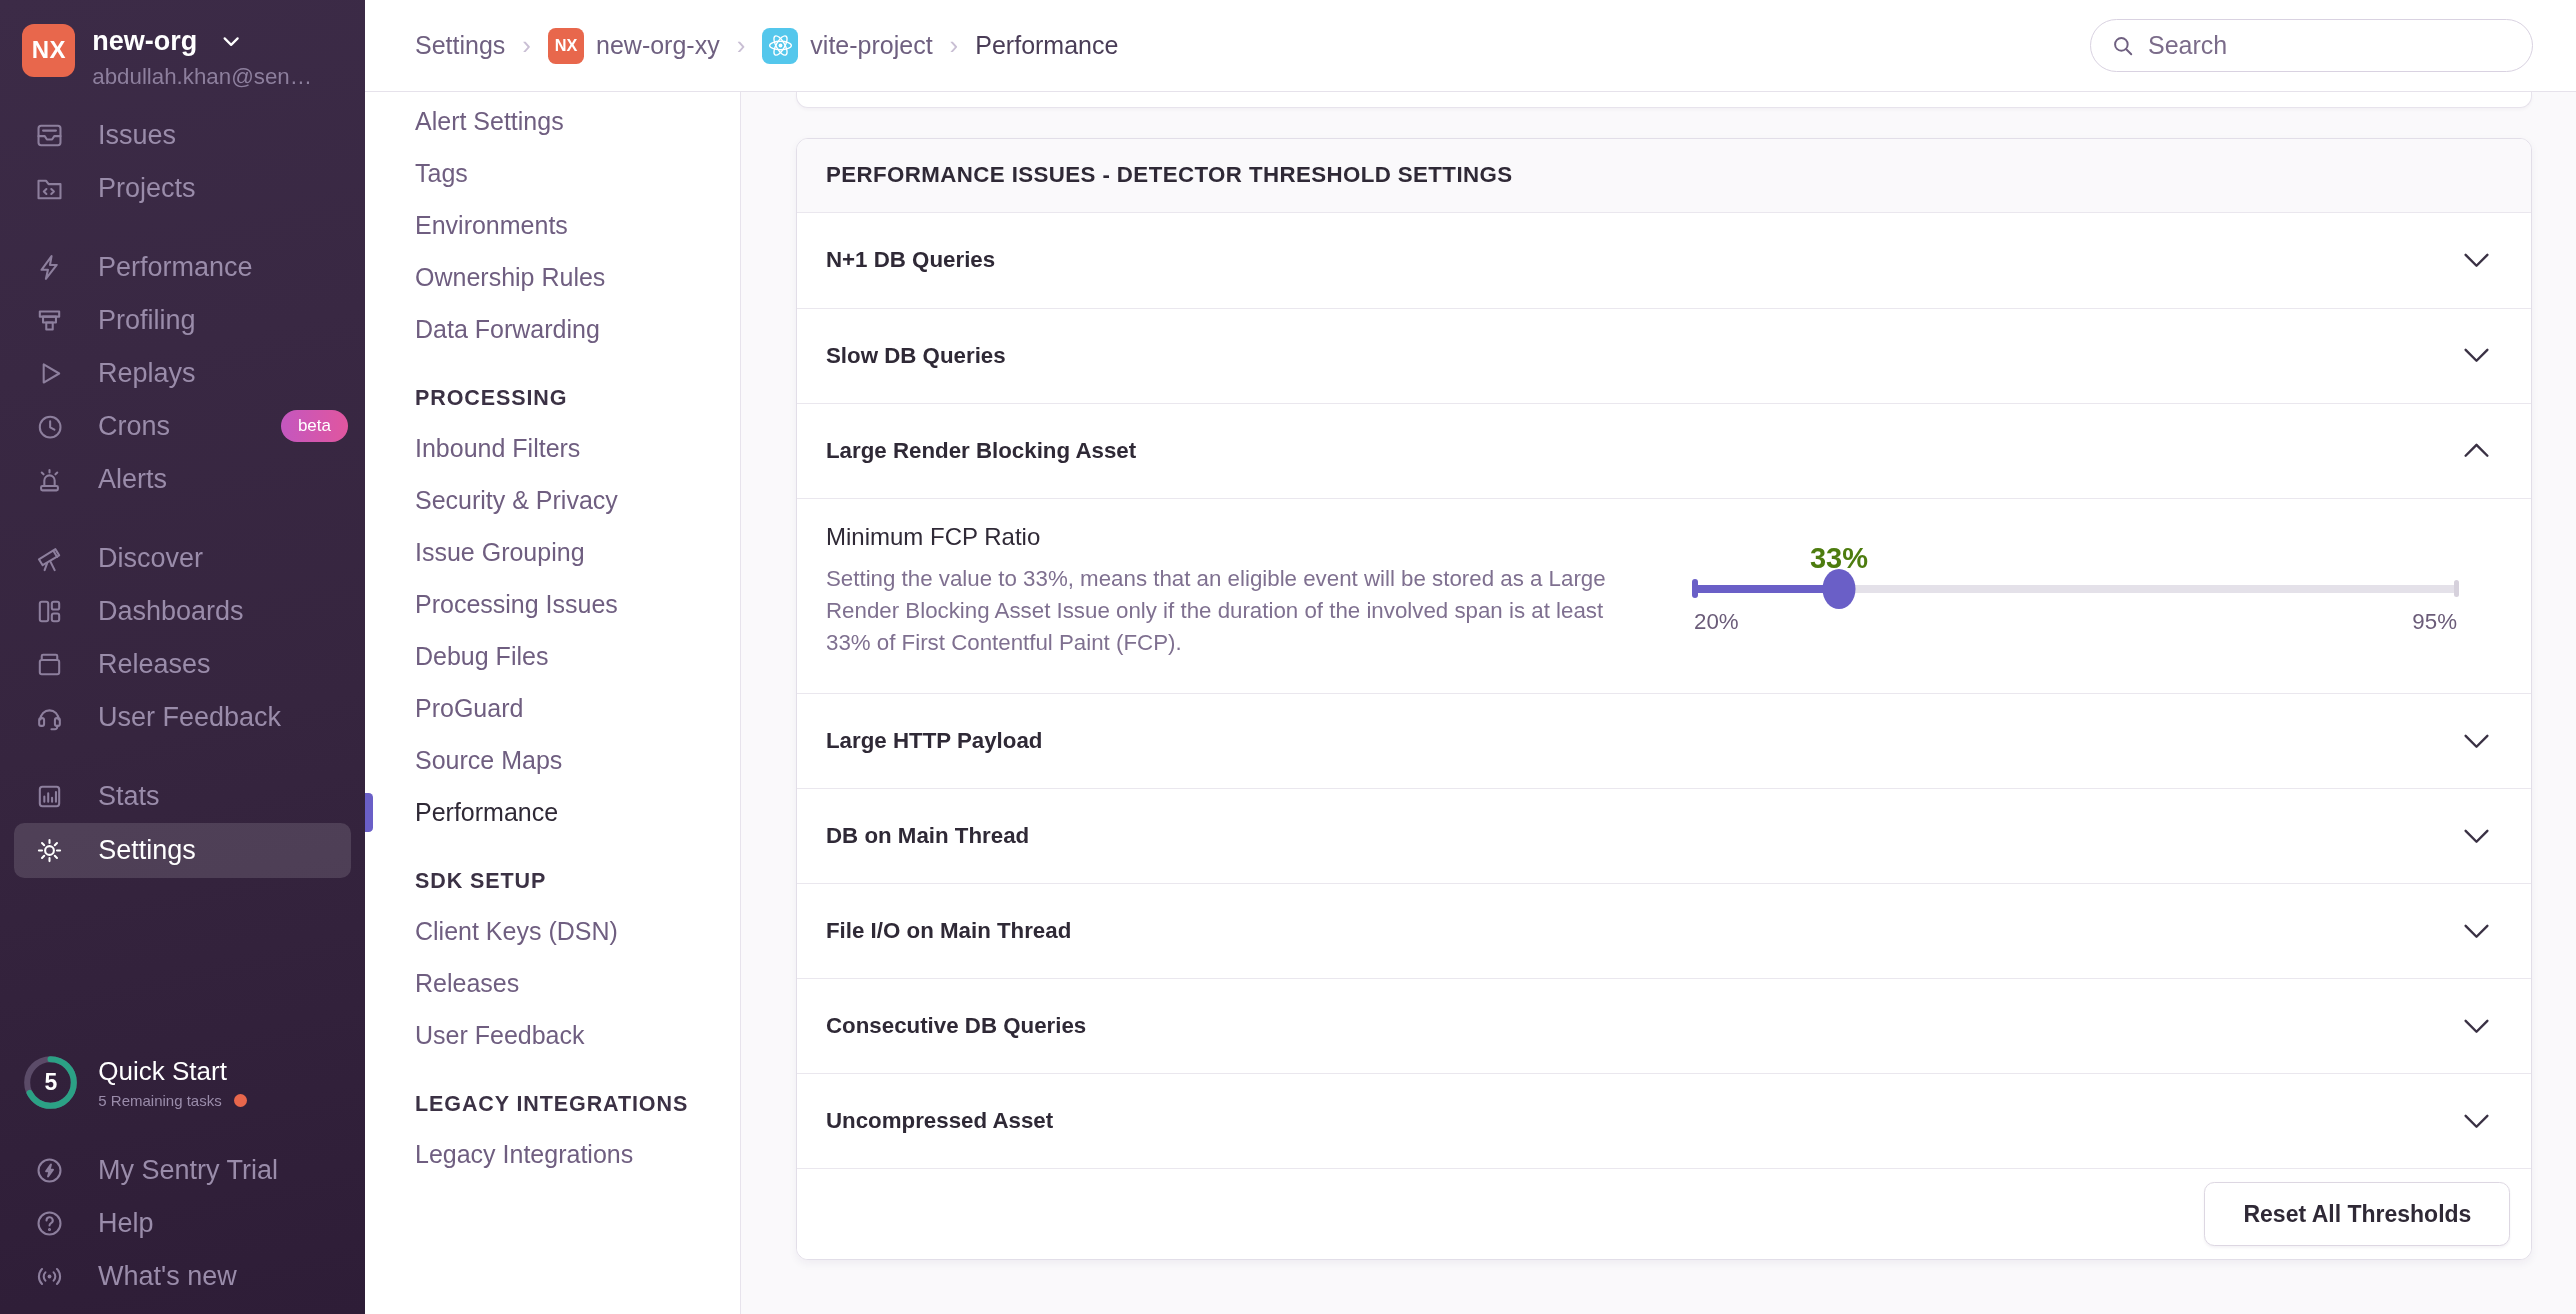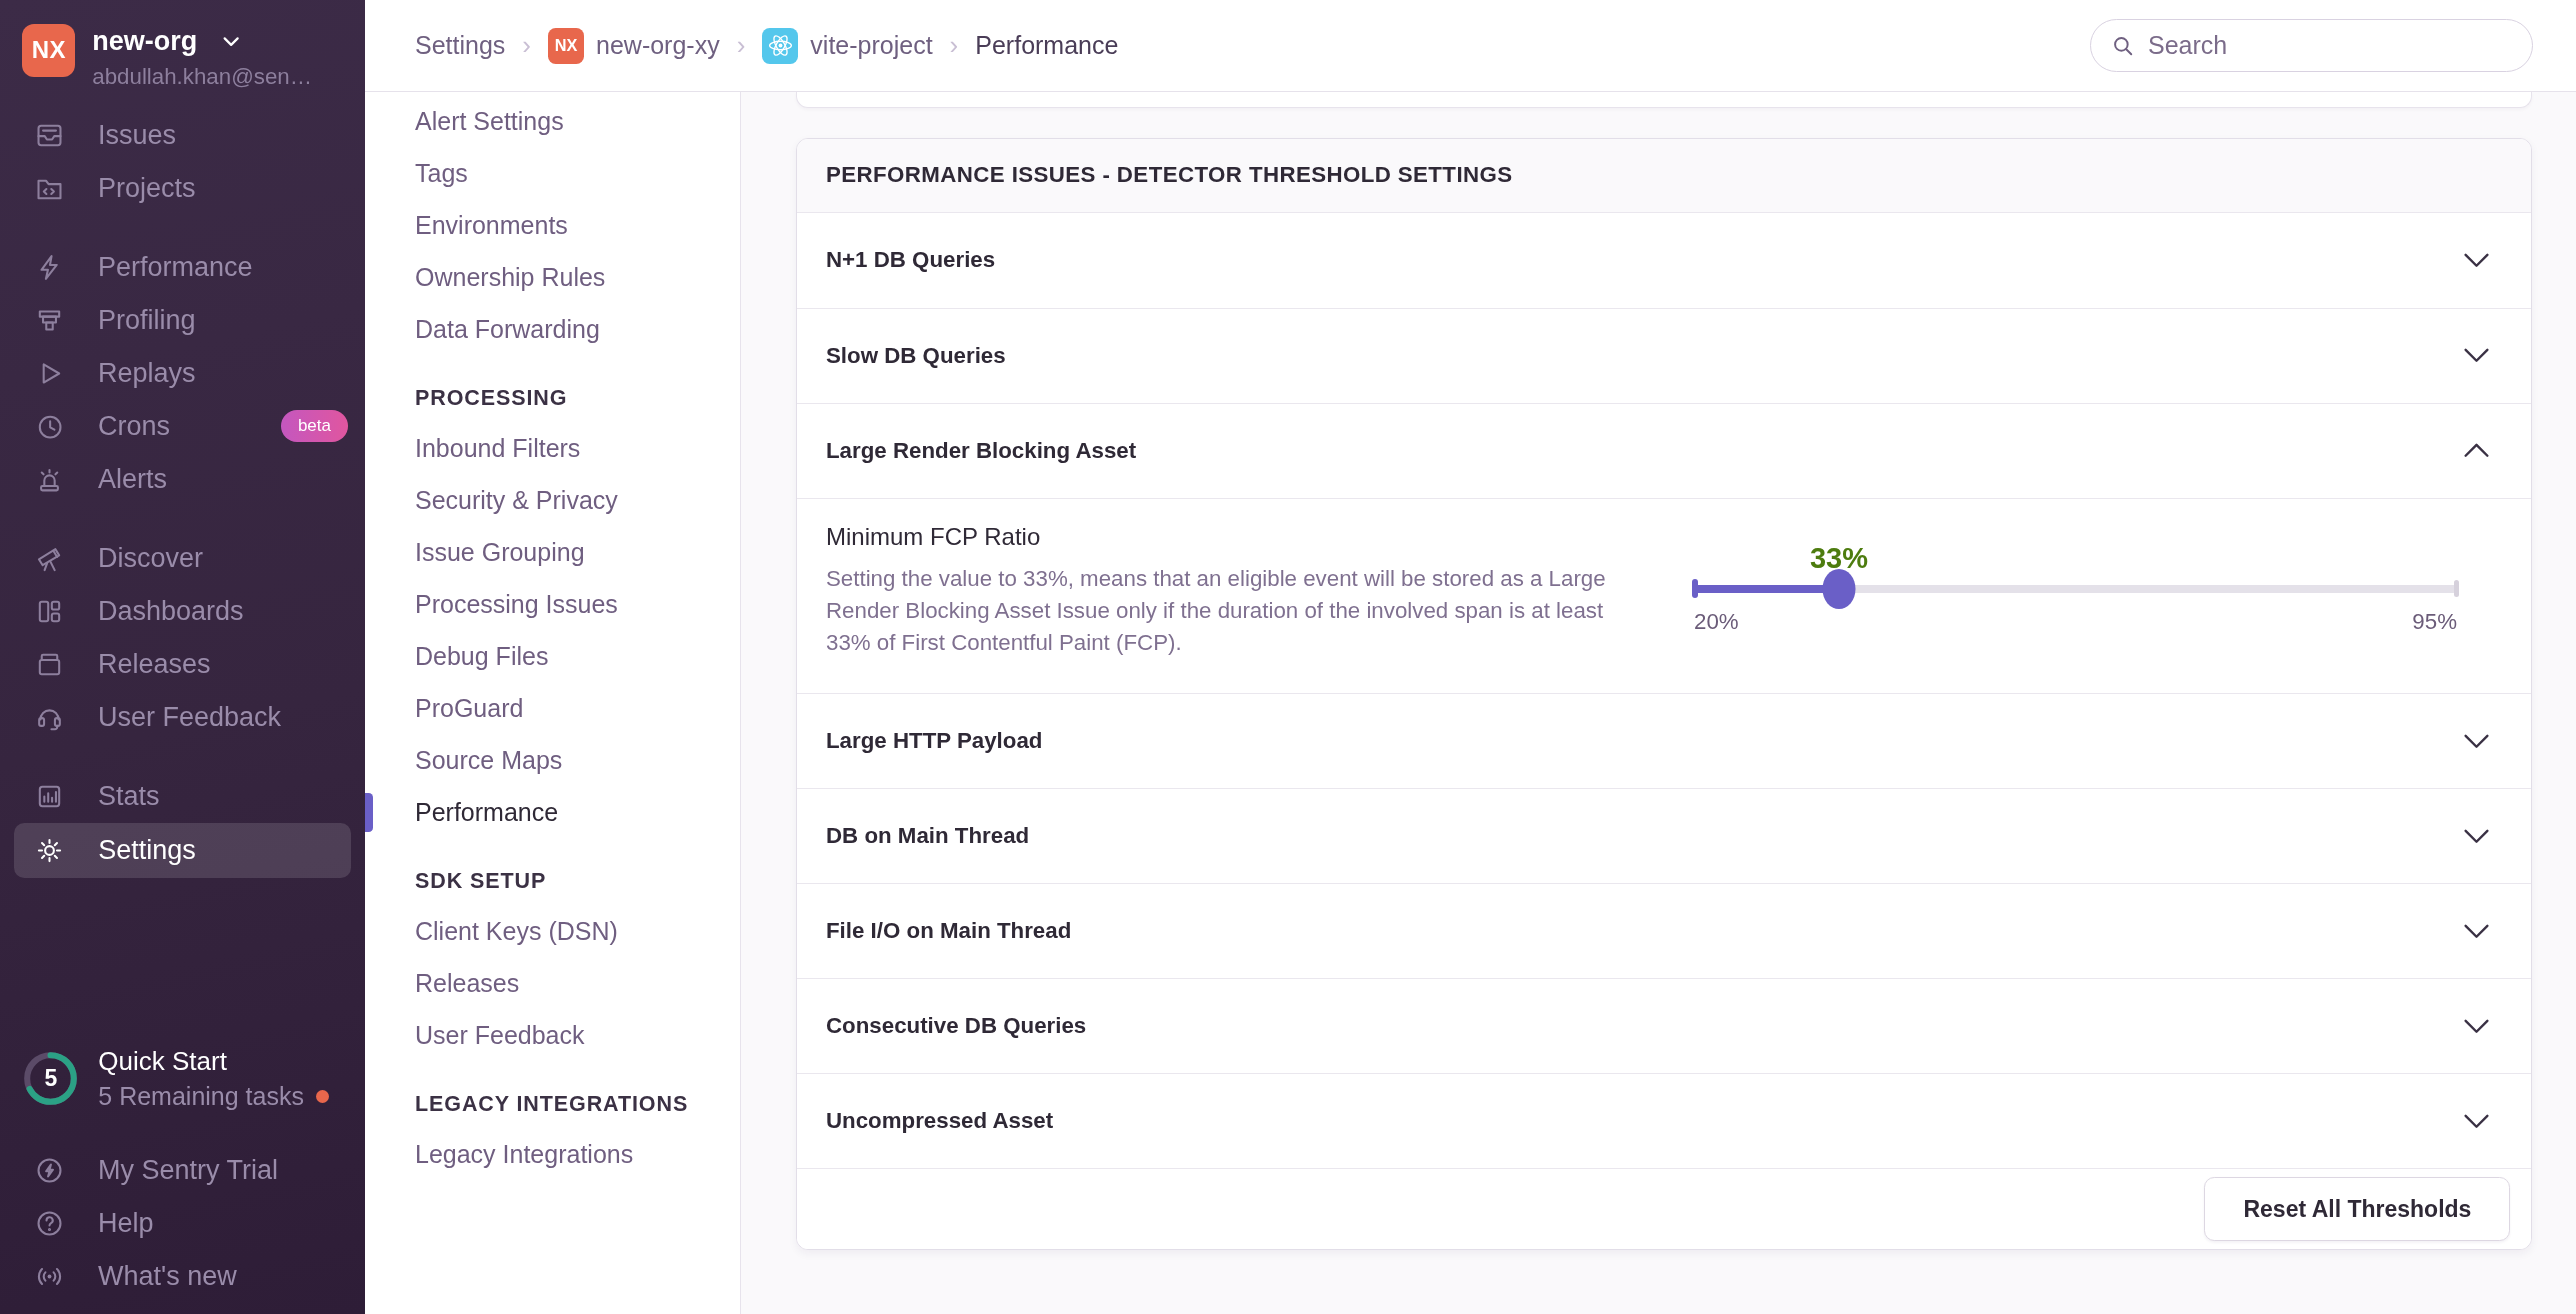--- a/index.html
+++ b/index.html
@@ -40,21 +40,21 @@
     margin-left:auto; background:linear-gradient(90deg,#c457bf,#e0569f);
     color:#fff; font-size:17px; padding:6px 17px; border-radius:858px;
   }
   .quick-start { margin-top:auto; display:flex; gap:19px; align-items:center; padding:0 22.3px; cursor:pointer; }
   .qs-ring { position:relative; width:57px; height:57px; flex:none; }
   .qs-ring .num {
     position:absolute; inset:0; display:flex; align-items:center; justify-content:center;
     color:#fff; font-weight:700; font-size:23px;
   }
   .qs-title { color:#fff; font-size:26px; font-weight:500; }
-  .qs-sub { color:#9a8caa; font-size:25px; margin-top:5.2px; display:flex; align-items:center; gap:12px; }
+  .qs-sub { color:#9a8caa; font-size:15px; margin-top:5.2px; display:flex; align-items:center; gap:12px; }
   .qs-dot { width:13px; height:13px; border-radius:50%; background:#E8674C; }
   .side-footer { margin-top:33px; }
 
   
   .right { flex:1; display:flex; flex-direction:column; min-width:0; }
   .topbar {
     height:92px; flex:none; background:#fff; border-bottom:1.7px solid #E6E2EB;
     display:flex; align-items:center; justify-content:space-between; padding:0 43px 0 50px;
   }
   .crumbs { display:flex; align-items:center; gap:17px; font-size:25px; color:#6f6080; }
@@ -128,21 +128,21 @@
   .slider-thumb {
     position:absolute; left:19%; top:50%; transform:translate(-50%,-50%);
     width:33px; height:40px; border-radius:50%; background:#6A5FC7; cursor:grab;
   }
   .slider-value {
     position:absolute; left:19%; top:-43px; transform:translateX(-50%);
     font-size:29px; font-weight:700; color:#4d7c0f;
   }
   .slider-range { display:flex; justify-content:space-between; margin-top:15.5px; font-size:22.3px; color:#6b5c79; }
 
-  .panel-footer { height:81px; display:flex; align-items:center; justify-content:flex-end; padding:0 20.6px; background:#fff; }
+  .panel-footer { height:91px; display:flex; align-items:center; justify-content:flex-end; padding:0 20.6px; background:#fff; }
   .reset-btn {
     height:64px; padding:0 38px; background:#fff; border:1.7px solid #DDD7E2; border-radius:10.3px;
     font-family:inherit; font-size:23px; font-weight:700; color:#2f2936; cursor:pointer;
     box-shadow:0 1.7px 2.6px rgba(45,0,85,.05);
   }
 </style>
 </head>
 <body>
 
 <div class="sidebar">

